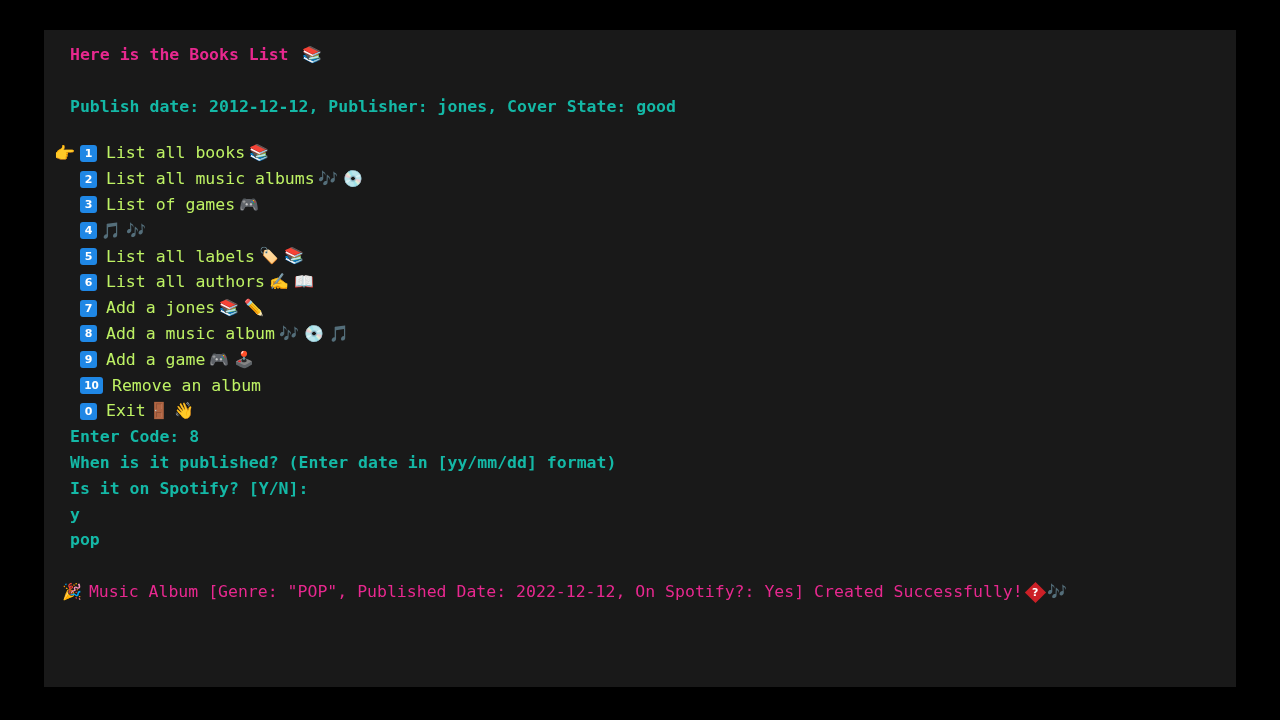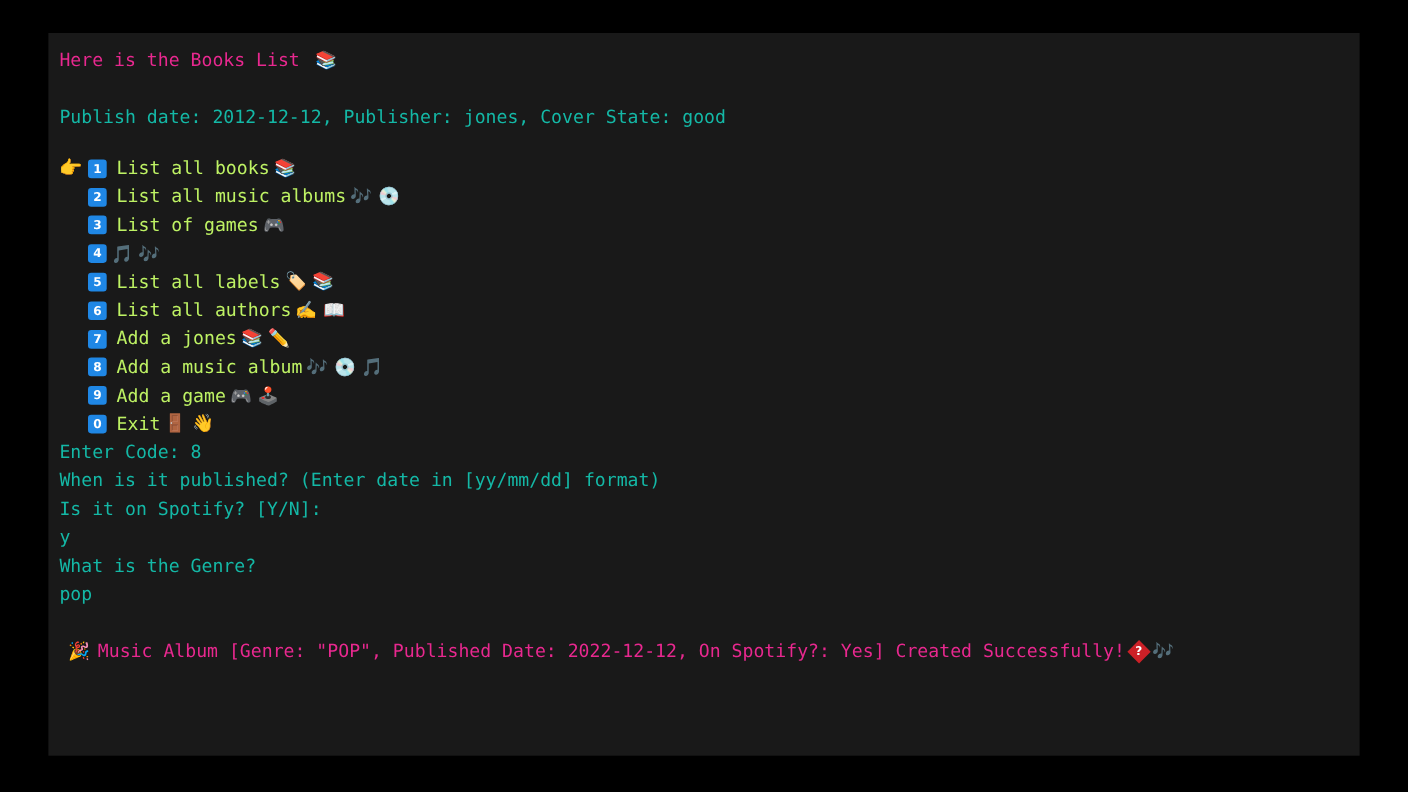--- a/index.html
+++ b/index.html
@@ -21,23 +21,24 @@
     overflow: hidden;
     font-family: "DejaVu Sans Mono", "Liberation Mono", monospace;
     font-size: 16.5px;
     line-height: 25.8px;
     letter-spacing: 0px;
     -webkit-font-smoothing: antialiased;
   }
 
   .line {
     white-space: pre;
-    padding-left: 10px;
+    padding-left: 26px;
     height: 25.8px;
     display: block;
+    font-weight: bold;
   }
 
   .blank { height: 25.8px; }
 
   .c-magenta  { color: #e8288f; }
   .c-white    { color: #14b8a6; }
 
   
   #header-block { padding-top: 12px; }
 
@@ -216,36 +217,41 @@
       <span class="menu-emoji">🎶 💿 🎵</span>
     </div>
 
     <div class="menu-row">
       <span class="pointer-spacer"></span>
       <span class="keycap">9</span>
       <span class="menu-label">Add a game</span>
       <span class="menu-emoji">🎮 🕹️</span>
     </div>
 
+    <div class="menu-row">
+      <span class="pointer-spacer"></span>
+      <span class="keycap wide">10</span>
+      <span class="menu-label">Remove an album</span>
+      <span class="menu-emoji"></span>
+    </div>
 
     <div class="menu-row">
       <span class="pointer-spacer"></span>
       <span class="keycap">0</span>
       <span class="menu-label">Exit</span>
       <span class="menu-emoji">🚪 👋</span>
     </div>
 
   </div>
 
   <div id="io-block">
     <div class="line c-white">Enter Code: 8</div>
     <div class="line c-white">When is it published? (Enter date in [yy/mm/dd] format)</div>
     <div class="line c-white">Is it on Spotify? [Y/N]:</div>
     <div class="line c-white">y</div>
-    <div class="line c-white">What is the Genre?</div>
     <div class="line c-white">pop</div>
   </div>
 
   <div id="result-block">
     <div class="result-line">
       <span class="result-emoji">🎉</span>
       <span class="result-text">Music Album [Genre: "POP", Published Date: 2022-12-12, On Spotify?: Yes] Created Successfully!</span>
       <span class="tofu"><span>?</span></span>
       <span class="result-emoji">🎶</span>
     </div>

